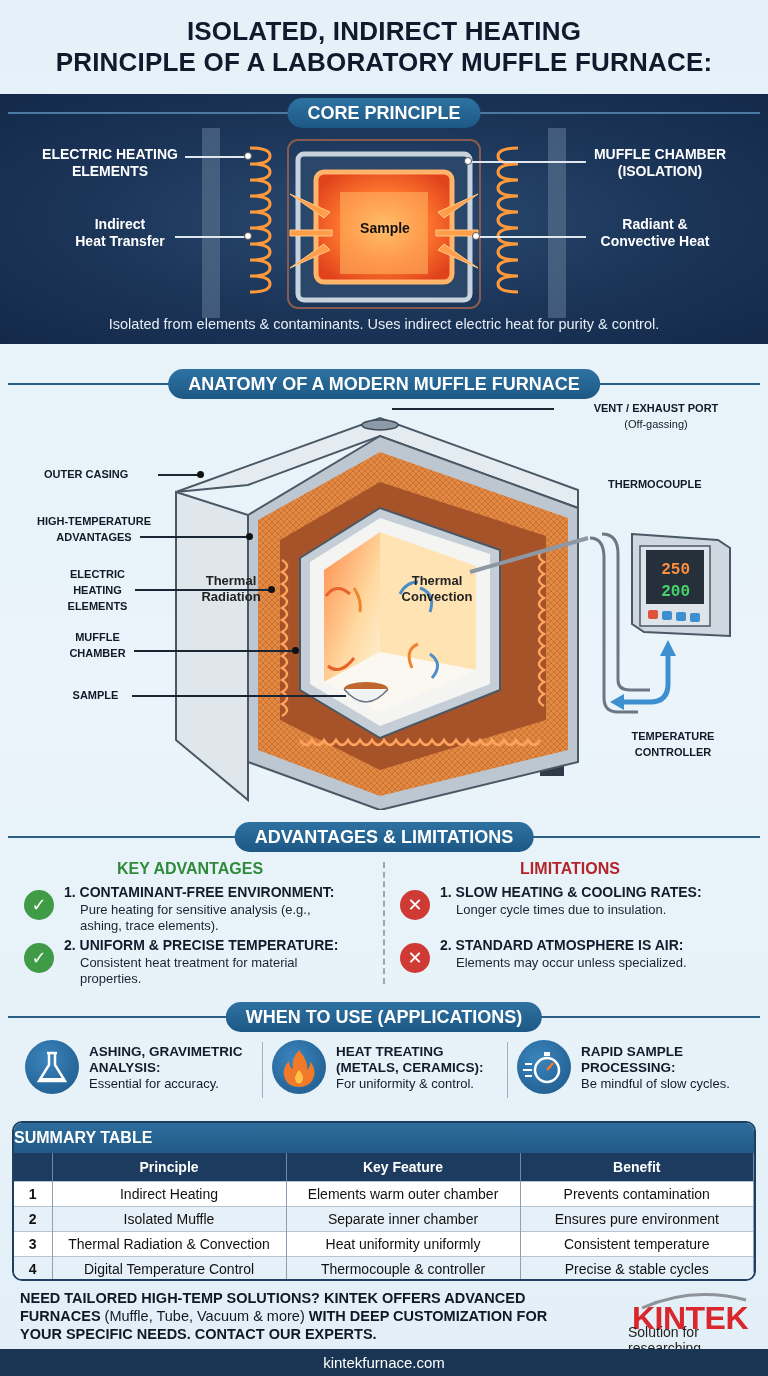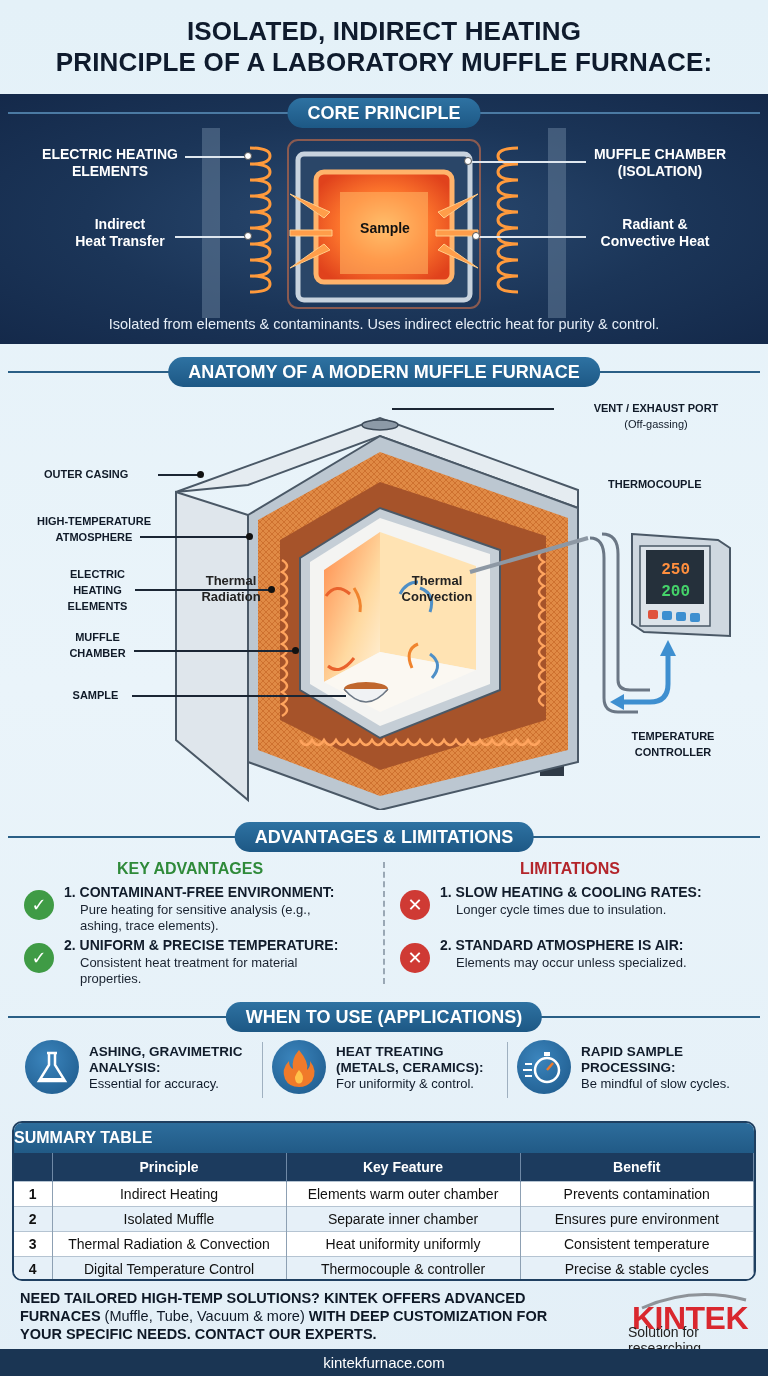--- a/index.html
+++ b/index.html
@@ -130,21 +130,21 @@
   <div class="core-label" style="left:580px;top:122px;width:150px;">
     <div>Radiant &amp;</div>
     <div>Convective Heat</div>
   </div>
   <div class="leader" style="left:476px;top:142px;width:110px;"></div>
   <div class="dot" style="left:472px;top:138px;"></div>
 
   <div class="core-caption">Isolated from elements &amp; contaminants. Uses indirect electric heat for purity &amp; control.</div>
 </div>
 
-<div class="banner-row" style="top:357px;">
+<div class="banner-row" style="top:369px;">
   <div class="line"></div>
   <div class="banner">ANATOMY OF A MODERN MUFFLE FURNACE</div>
 </div>
 
 <svg style="position:absolute;left:170px;top:390px;" width="580" height="420" viewBox="0 0 580 420">
   <defs>
     <pattern id="mesh" width="6" height="6" patternUnits="userSpaceOnUse">
       <rect width="6" height="6" fill="#e08a45"></rect>
       <path d="M0 0 L6 6 M6 0 L0 6" stroke="#c96b2a" stroke-width="0.8"></path>
     </pattern>
@@ -230,21 +230,21 @@
 <div class="anat-line" style="left:392px;top:408px;width:162px;"></div>
 
 <div class="anat-label" style="left:30px;top:466px;width:130px;text-align:left;left:44px;">OUTER CASING</div>
 <div class="anat-line" style="left:158px;top:474px;width:42px;"></div>
 <div class="anat-dot" style="left:197px;top:471px;"></div>
 
 <div class="anat-label" style="left:608px;top:476px;width:130px;text-align:left;">THERMOCOUPLE</div>
 
 <div class="anat-label" style="left:14px;top:513px;width:160px;">
   <div>HIGH-TEMPERATURE</div>
-    <div>ATMOSPHERE</div>
+    <div>ADVANTAGES</div>
 </div>
 <div class="anat-line" style="left:140px;top:536px;width:108px;"></div>
 <div class="anat-dot" style="left:246px;top:533px;"></div>
 
 <div class="anat-label" style="left:40px;top:566px;width:115px;">
   <div>ELECTRIC</div>
     <div>HEATING</div>
     <div>ELEMENTS</div>
 </div>
 <div class="anat-line" style="left:135px;top:589px;width:134px;"></div>

